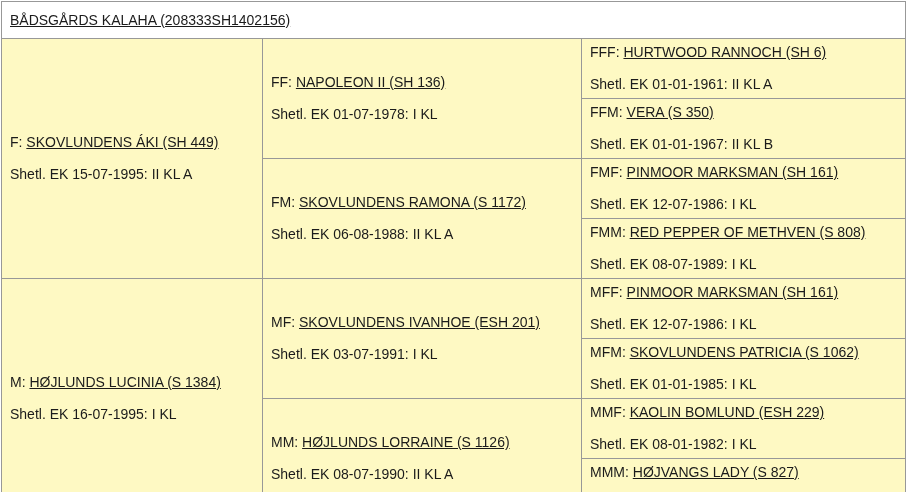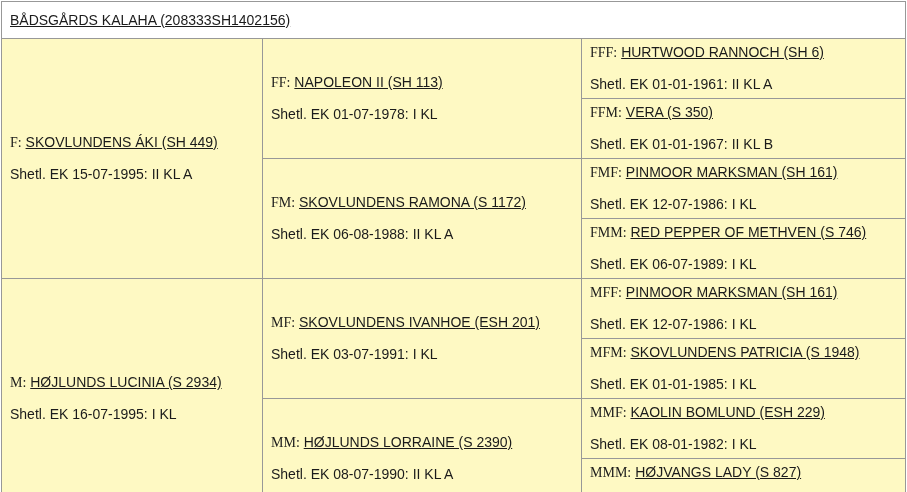--- a/index.html
+++ b/index.html
@@ -26,21 +26,21 @@
     vertical-align: middle;
     padding: 4px 6px 4px 8px;
     font-size: 14px;
     line-height: 19px;
     color: #1b1b1b;
     overflow: hidden;
   }
   tr.title-row { height: 37px; }
   tr.title-row td { background: #ffffff; }
   tr.body-row { height: 56px; }
-  .prefix { color: #1b1b1b; font-family: Liberation Serif, serif; }
+  .prefix { color: #1b1b1b; }
   .horse-link {
     color: #1b1b1b;
     text-decoration: underline;
     cursor: pointer;
   }
   .line2 { margin-top: 13px; }
 </style>
 </head>
 <body>
 
@@ -63,21 +63,21 @@
     <td rowspan="4">
       <div class="line1">
         <span class="prefix">F:</span>
         <a class="horse-link">SKOVLUNDENS ÁKI (SH 449)</a>
       </div>
       <div class="line2">Shetl. EK 15-07-1995: II KL A</div>
     </td>
     <td rowspan="2">
       <div class="line1">
         <span class="prefix">FF:</span>
-        <a class="horse-link">NAPOLEON II (SH 113)</a>
+        <a class="horse-link">NAPOLEON II (SH 136)</a>
       </div>
       <div class="line2">Shetl. EK 01-07-1978: I KL</div>
     </td>
     <td>
       <div class="line1">
         <span class="prefix">FFF:</span>
         <a class="horse-link">HURTWOOD RANNOCH (SH 6)</a>
       </div>
       <div class="line2">Shetl. EK 01-01-1961: II KL A</div>
     </td>
@@ -107,31 +107,31 @@
         <a class="horse-link">PINMOOR MARKSMAN (SH 161)</a>
       </div>
       <div class="line2">Shetl. EK 12-07-1986: I KL</div>
     </td>
   </tr>
 
   <tr class="body-row">
     <td>
       <div class="line1">
         <span class="prefix">FMM:</span>
-        <a class="horse-link">RED PEPPER OF METHVEN (S 746)</a>
+        <a class="horse-link">RED PEPPER OF METHVEN (S 808)</a>
       </div>
-      <div class="line2">Shetl. EK 06-07-1989: I KL</div>
+      <div class="line2">Shetl. EK 08-07-1989: I KL</div>
     </td>
   </tr>
 
   <tr class="body-row">
     <td rowspan="4">
       <div class="line1">
         <span class="prefix">M:</span>
-        <a class="horse-link">HØJLUNDS LUCINIA (S 2934)</a>
+        <a class="horse-link">HØJLUNDS LUCINIA (S 1384)</a>
       </div>
       <div class="line2">Shetl. EK 16-07-1995: I KL</div>
     </td>
     <td rowspan="2">
       <div class="line1">
         <span class="prefix">MF:</span>
         <a class="horse-link">SKOVLUNDENS IVANHOE (ESH 201)</a>
       </div>
       <div class="line2">Shetl. EK 03-07-1991: I KL</div>
     </td>
@@ -141,31 +141,31 @@
         <a class="horse-link">PINMOOR MARKSMAN (SH 161)</a>
       </div>
       <div class="line2">Shetl. EK 12-07-1986: I KL</div>
     </td>
   </tr>
 
   <tr class="body-row">
     <td>
       <div class="line1">
         <span class="prefix">MFM:</span>
-        <a class="horse-link">SKOVLUNDENS PATRICIA (S 1948)</a>
+        <a class="horse-link">SKOVLUNDENS PATRICIA (S 1062)</a>
       </div>
       <div class="line2">Shetl. EK 01-01-1985: I KL</div>
     </td>
   </tr>
 
   <tr class="body-row">
     <td rowspan="2">
       <div class="line1">
         <span class="prefix">MM:</span>
-        <a class="horse-link">HØJLUNDS LORRAINE (S 2390)</a>
+        <a class="horse-link">HØJLUNDS LORRAINE (S 1126)</a>
       </div>
       <div class="line2">Shetl. EK 08-07-1990: II KL A</div>
     </td>
     <td>
       <div class="line1">
         <span class="prefix">MMF:</span>
         <a class="horse-link">KAOLIN BOMLUND (ESH 229)</a>
       </div>
       <div class="line2">Shetl. EK 08-01-1982: I KL</div>
     </td>

